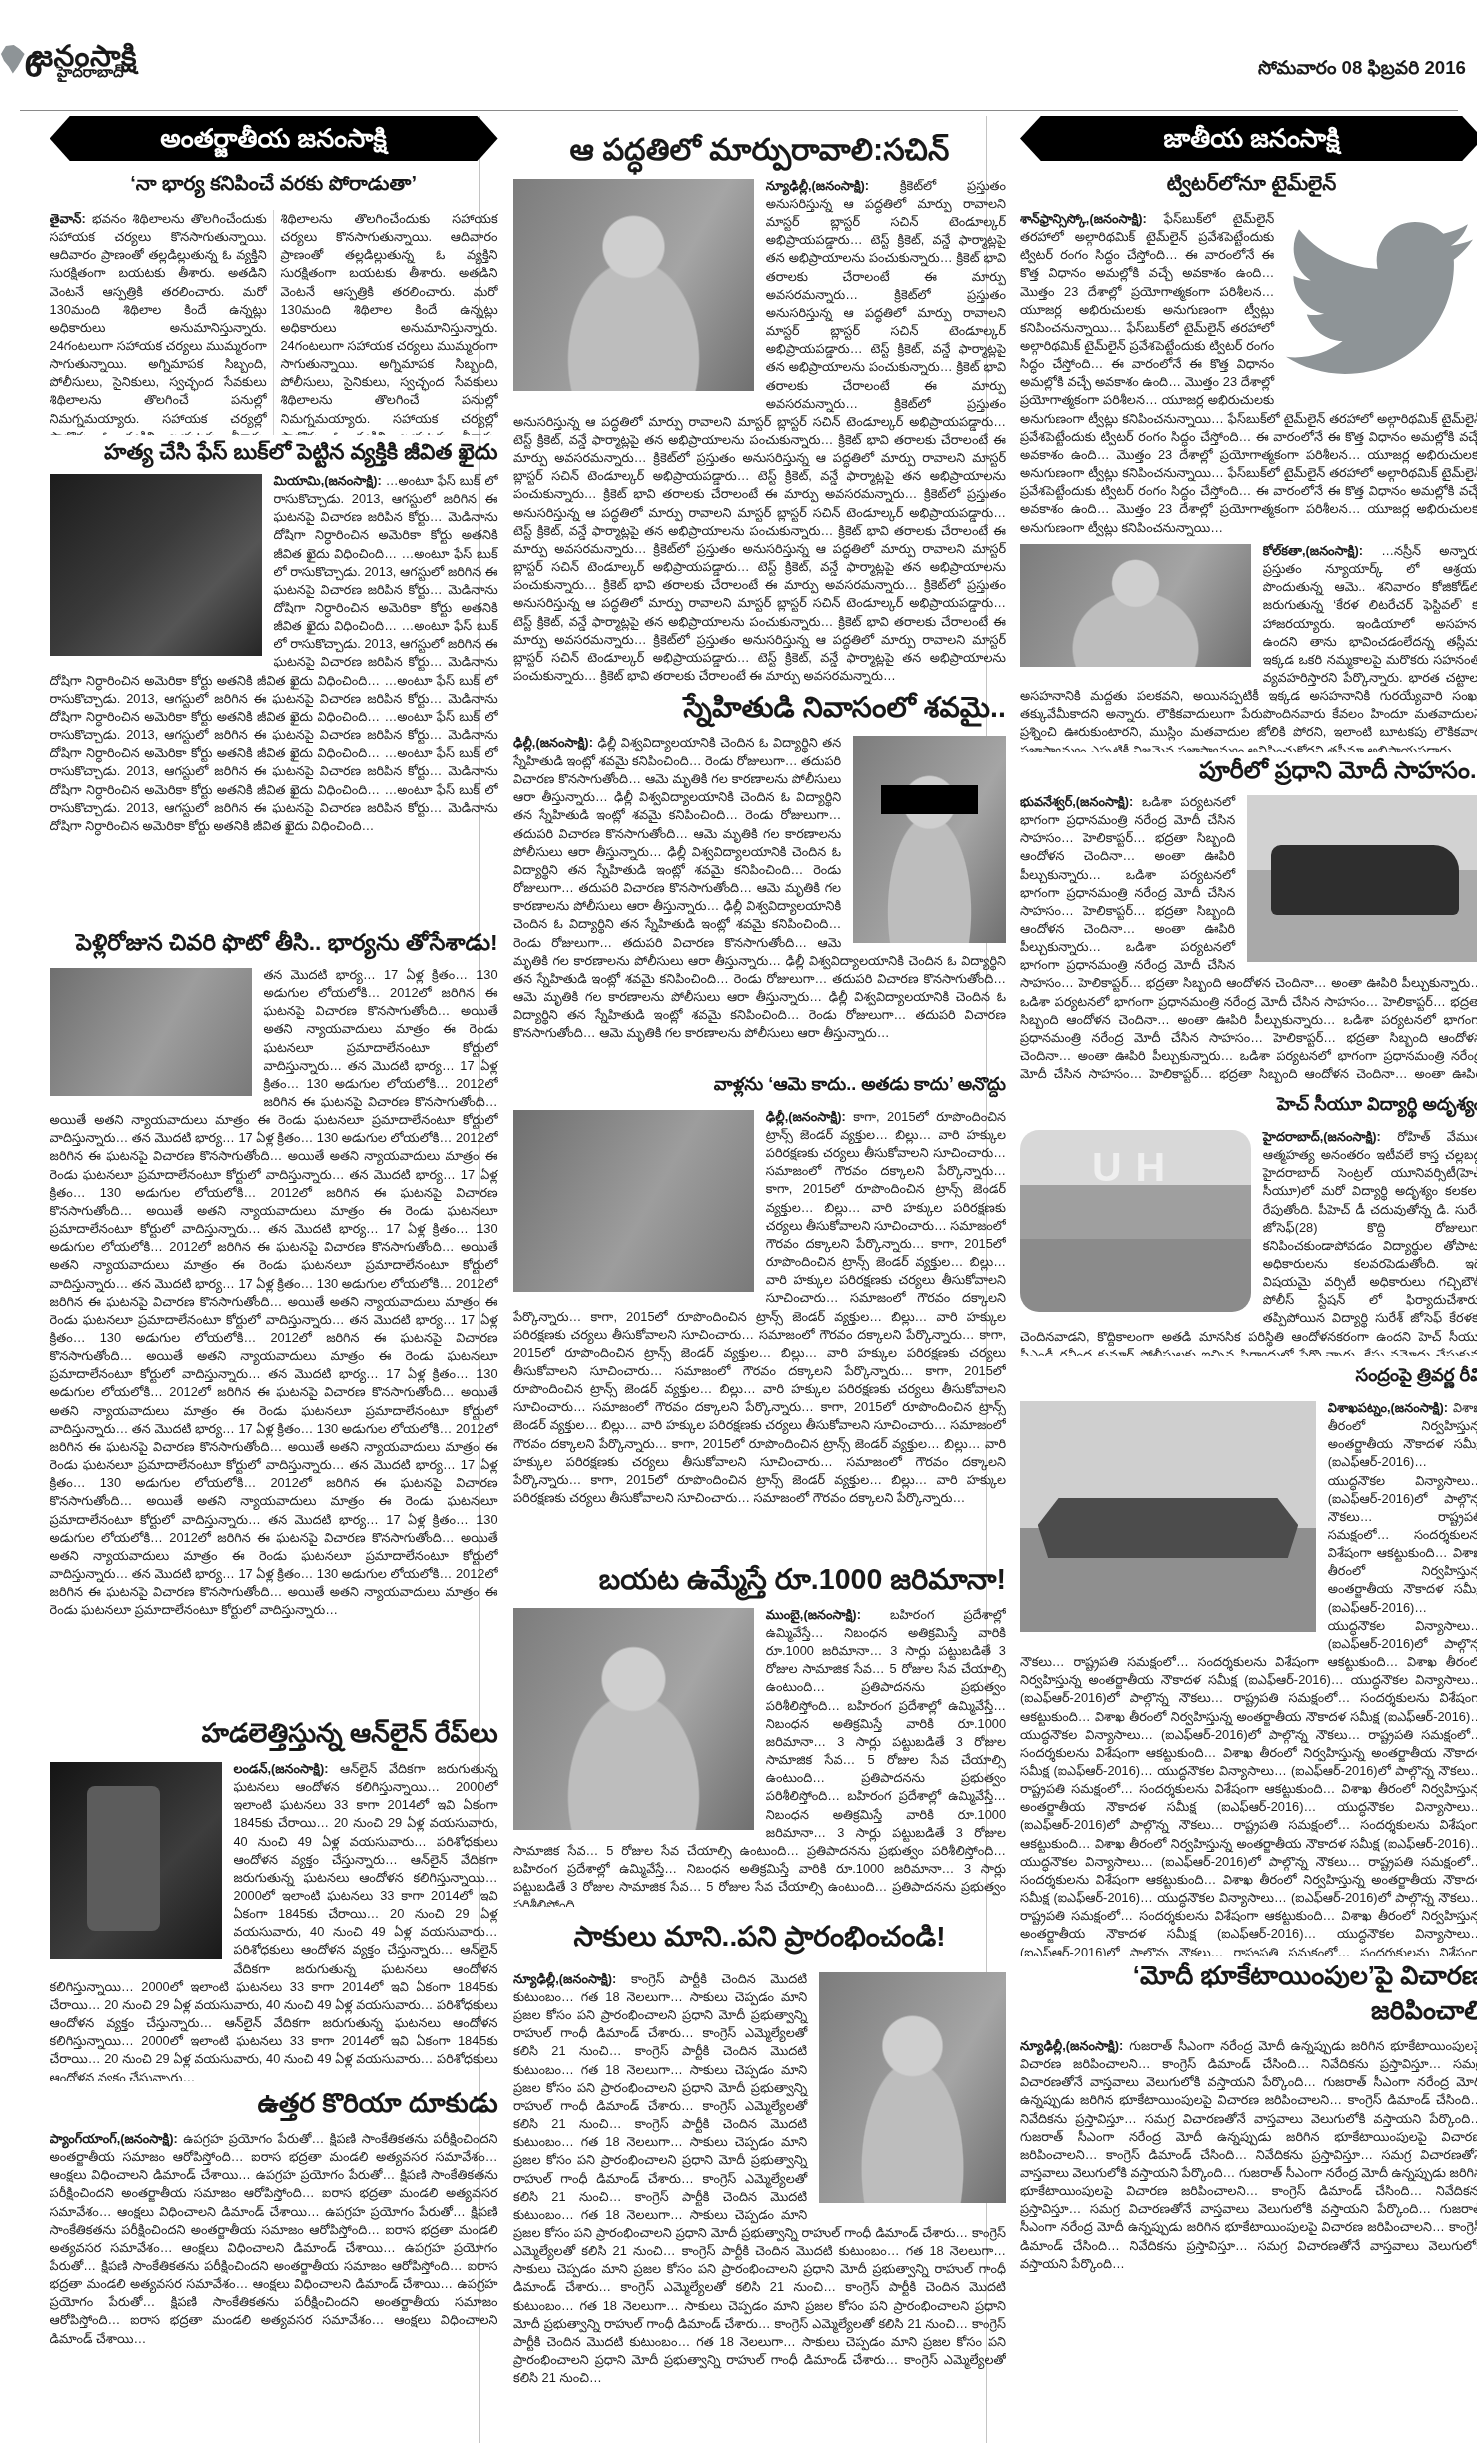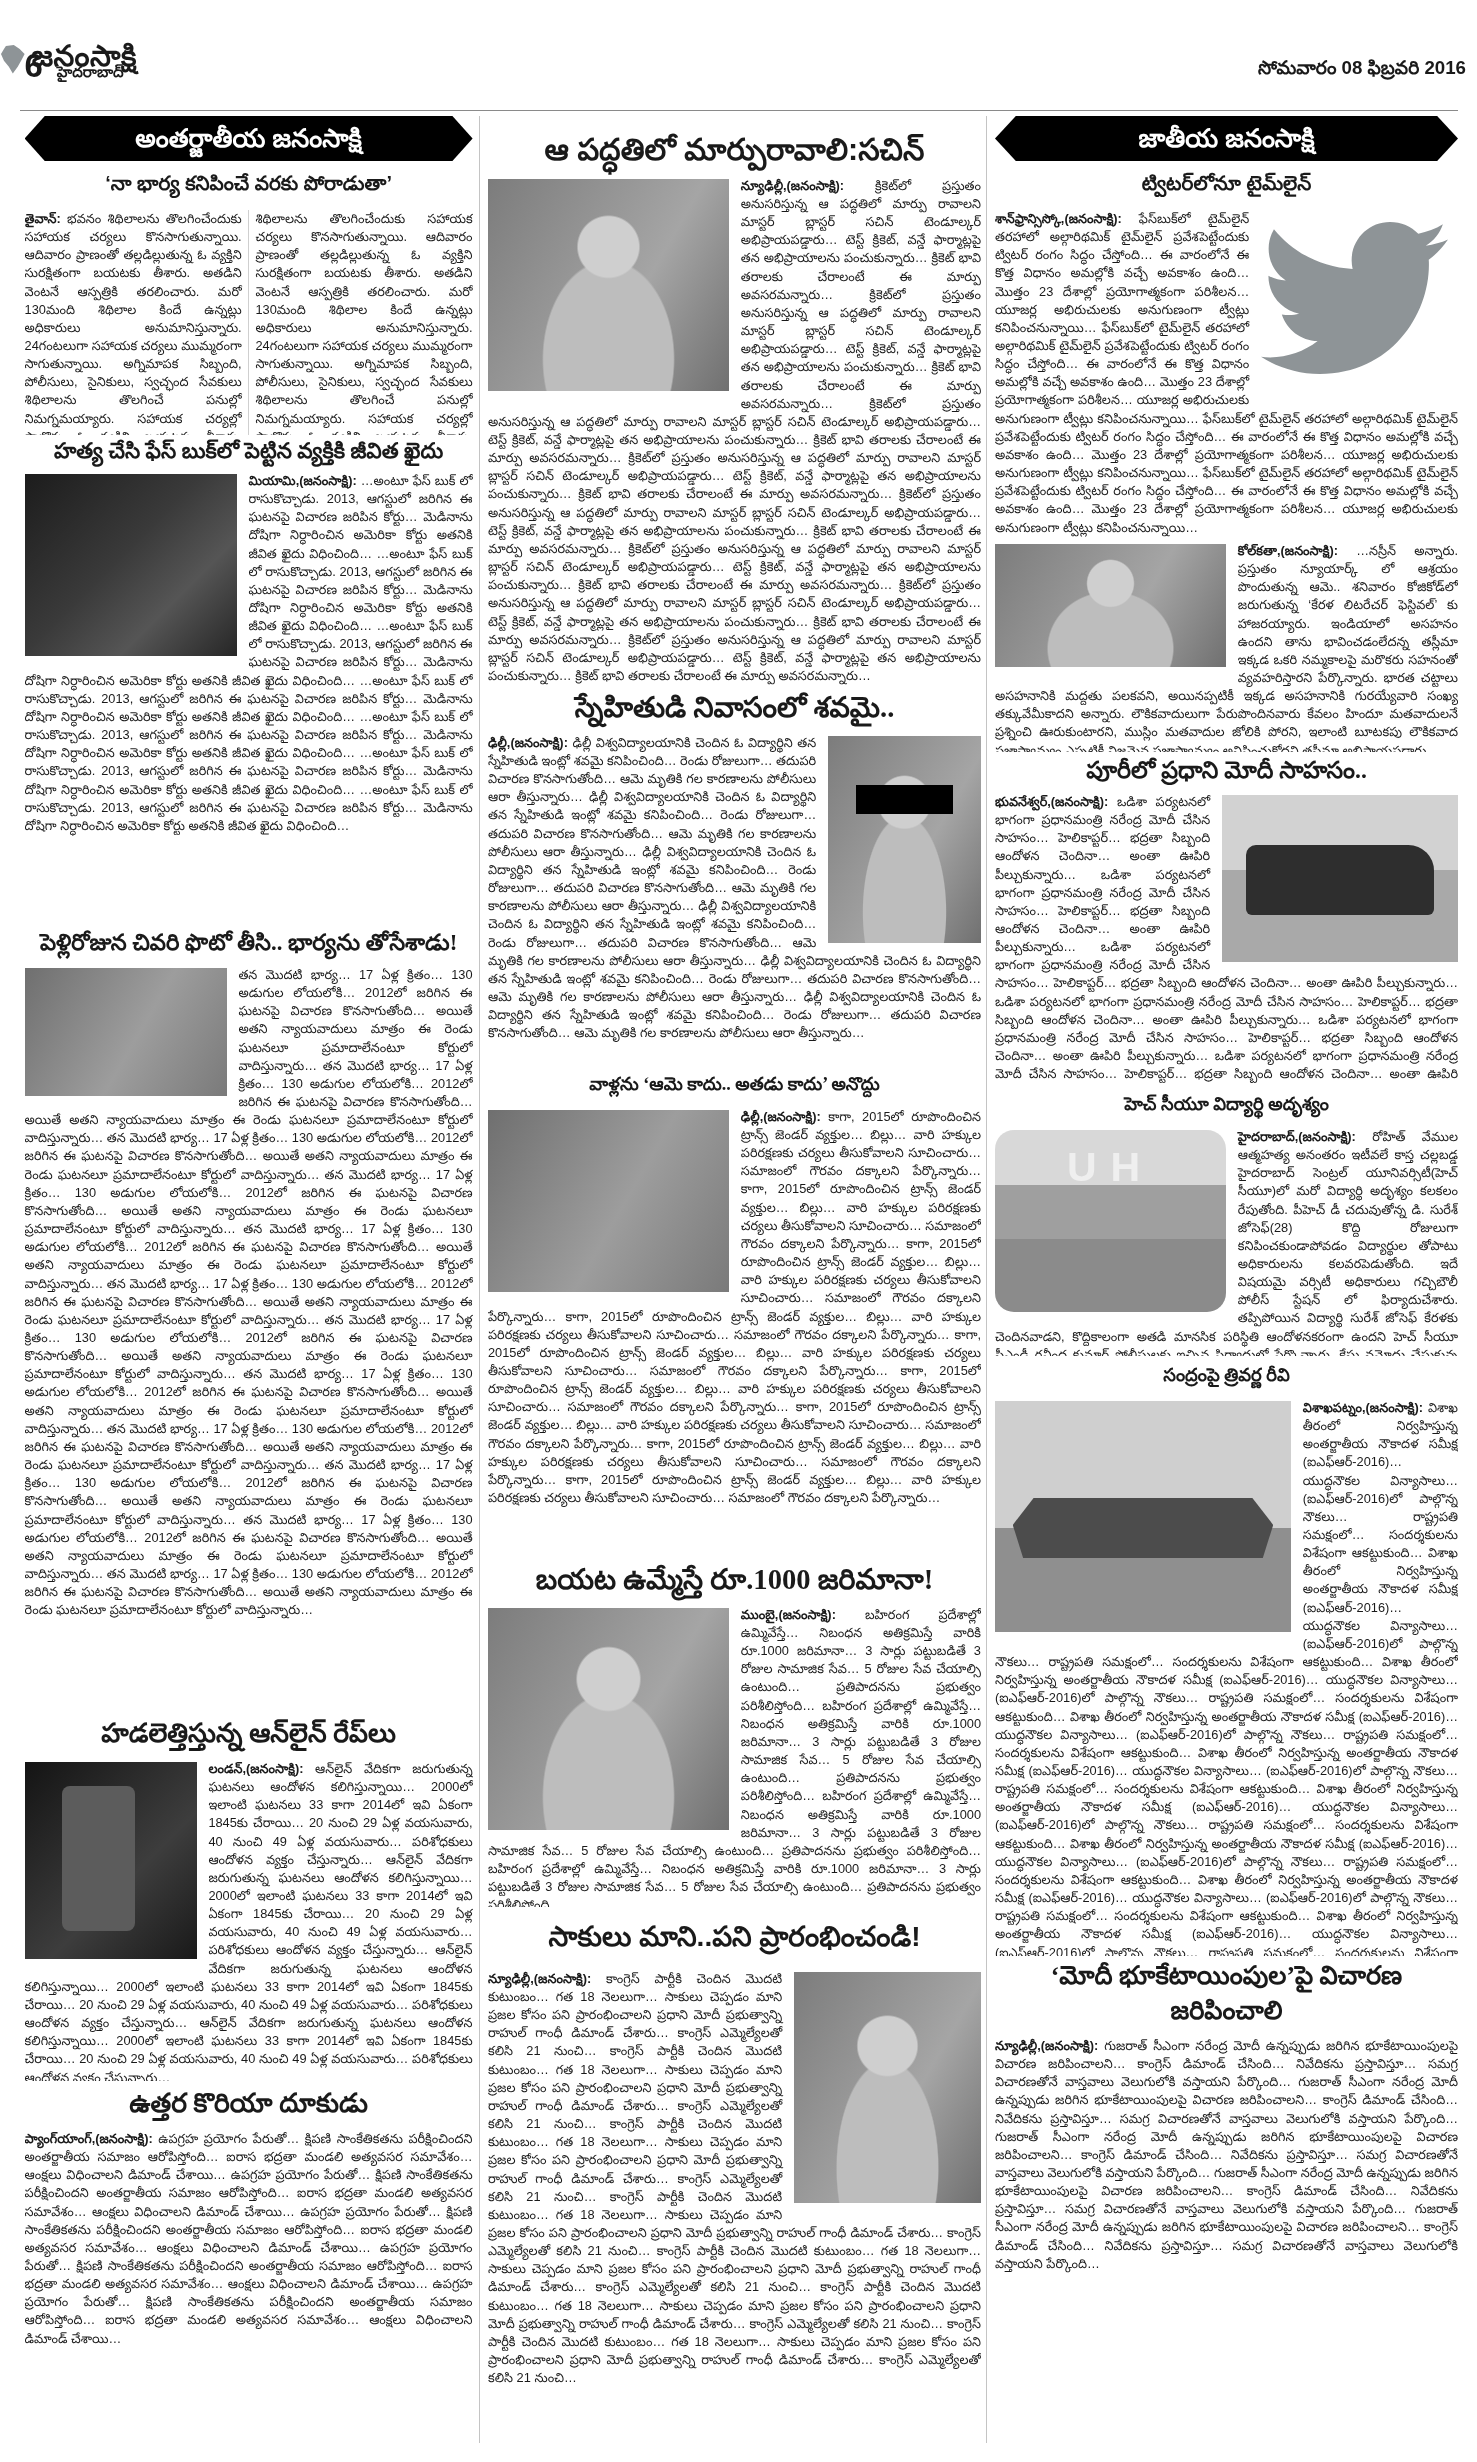--- a/index.html
+++ b/index.html
@@ -12,33 +12,33 @@
   .city{font-size:15px;font-weight:700;}
   .masthead{position:absolute;left:0;width:1478px;top:0;text-align:left;}
   .masthead-inner{display:inline-flex;align-items:center;gap:5.9px;}
   .mast-icon{width:25.6px;height:29.6px;}
   .mast-name{font-size:29.6px;font-weight:700;letter-spacing:0.5px;}
   .dateline-top{position:absolute;right:12px;top:17.7px;font-size:18.7px;font-weight:700;}
   .hdr-rule{position:absolute;top:110px;left:19.7px;width:1438px;height:1px;background:#8a8a8a;}
   
   .vrule{position:absolute;top:116px;height:2327px;width:1px;background:#c4c4c4;}
   
-  .col{position:absolute;top:116px;}
+  .col{position:absolute;top:116px;margin-left:25px;}
   .col-left{left:24.6px;width:448px;}
   .col-mid{left:488px;width:493px;}
   .col-right{left:995px;width:463px;}
   
   .ribbon{height:45px;line-height:45px;background:#000;color:#fff;text-align:center;
           font-size:25.6px;font-weight:700;
           clip-path:polygon(0 50%,4.5% 0,95.5% 0,100% 50%,95.5% 100%,4.5% 100%);}
   .headline{font-weight:700;text-align:center;}
   .h30{font-size:20px;height:45px;line-height:45px;}
   .h32{font-size:30.5px;height:47px;line-height:47px;}
   .h38{font-size:28px;height:59px;line-height:59px;}
-  .subhead{font-weight:700;text-align:center;overflow:hidden;font-family:Liberation Serif, serif;}
+  .subhead{font-weight:700;text-align:right;overflow:hidden;}
   .s22{font-size:21.7px;height:33px;line-height:33px;}
   .s23{font-size:22.7px;height:39px;line-height:39px;}
   .s24{font-size:23.6px;height:37px;line-height:37px;}
   .s26{font-size:18px;height:39px;line-height:39px;}
   .s27{font-size:26.6px;height:45px;line-height:45px;}
   .s30{font-size:28.6px;height:45px;line-height:45px;}
   .s26w{font-size:25.6px;line-height:35px;height:75px;padding-top:2px;}
   
   .art{overflow:hidden;position:relative;}
   .body{font-size:12.8px;line-height:1.42;text-align:justify;margin:0;padding-top:3.9px;}

